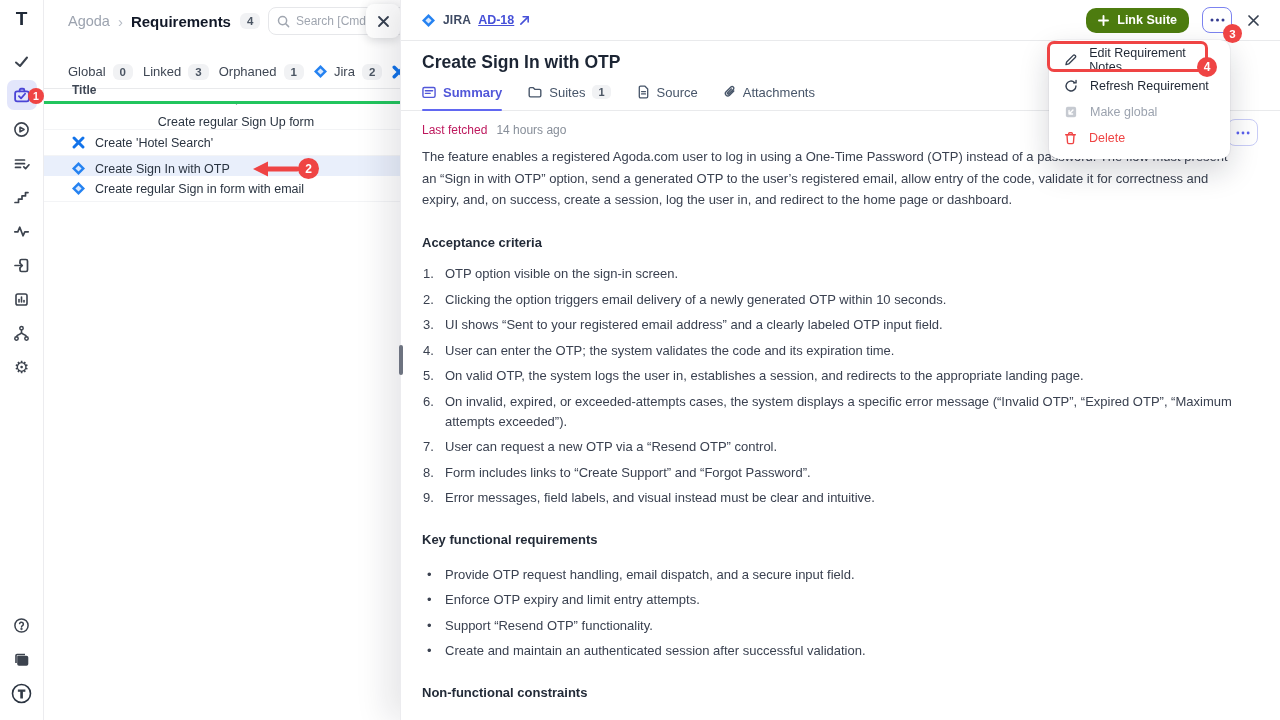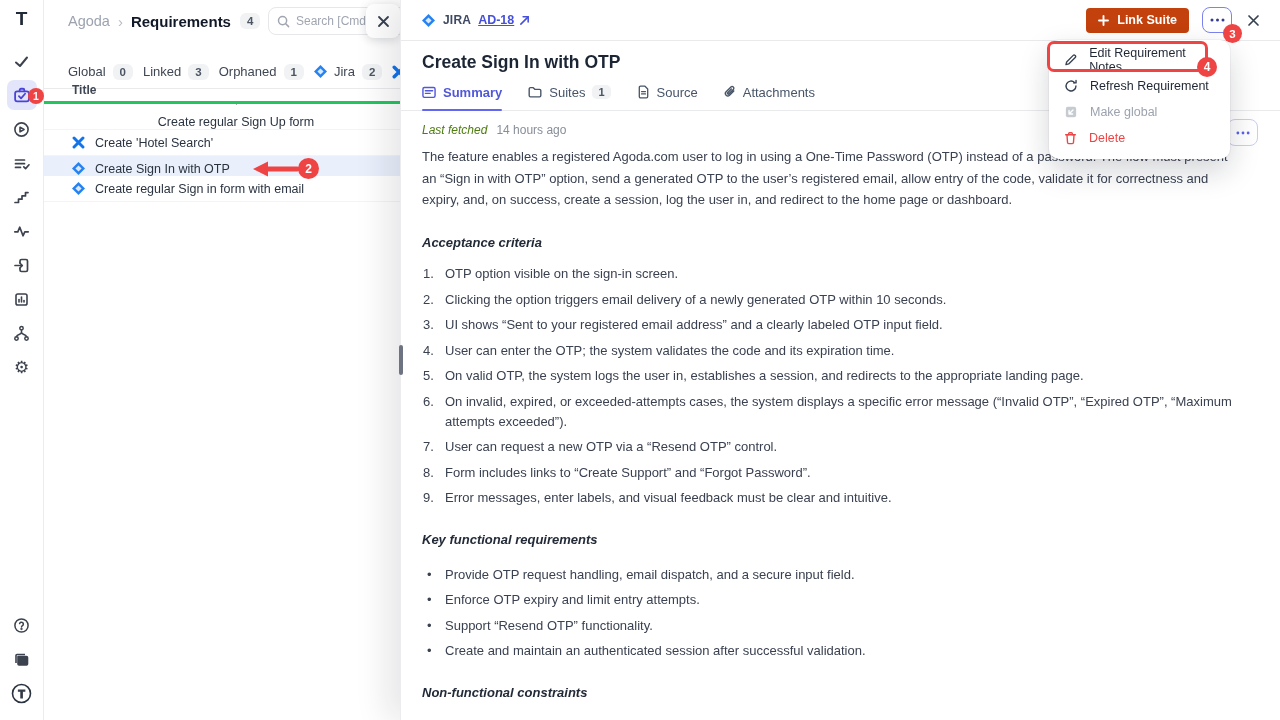--- a/index.html
+++ b/index.html
@@ -62,50 +62,50 @@
   
   .drawer { position:absolute; left:400px; top:0; width:880px; height:720px;
     background:#fff; z-index:10; border-left:1px solid #ececef;
     box-shadow:-14px 0 30px rgba(16,24,40,.10); }
   .drawer-header { position:absolute; left:0; top:0; width:100%; height:41px;
     display:flex; align-items:center; padding:0 18px 0 21px; border-bottom:1px solid #e9eaec; }
   .src-label { font-size:12px; font-weight:700; color:#3e4a63; margin:0 7px 0 8px; letter-spacing:.2px; }
   .issue-link { font-size:12.5px; font-weight:600; color:#4650d8; text-decoration:underline; cursor:pointer; }
   .ext-arrow { margin-left:5px; display:flex; }
   .header-actions { margin-left:auto; display:flex; align-items:center; gap:13px; }
-  .btn-primary { background:#c2410c; color:#fff; border:none; border-radius:4px;
+  .btn-primary { background:#4d7c0f; color:#fff; border:none; border-radius:10px;
     height:25px; padding:0 12px; font-size:12.5px; font-weight:600; display:flex;
     align-items:center; gap:8px; cursor:pointer; font-family:"Liberation Sans",sans-serif; }
   .btn-more { width:30px; height:26px; border:1.5px solid #7c83f0; border-radius:8px;
     background:#fff; display:flex; align-items:center; justify-content:center; cursor:pointer; }
   .x-btn { background:none; border:none; cursor:pointer; display:flex; padding:2px; }
 
   .drawer-title { position:absolute; left:21px; top:52px; font-size:17.5px;
     font-weight:700; color:#1c2534; }
   .drawer-tabs { position:absolute; left:0; top:83px; width:100%; height:28px;
     display:flex; gap:26px; padding-left:21px; border-bottom:1px solid #e9eaec; }
   .d-tab { display:flex; align-items:center; gap:7px; font-size:13px; color:#475569;
     cursor:pointer; position:relative; padding-bottom:9px; }
   .d-tab.active { color:#5157d9; font-weight:600; }
   .d-tab.active::after { content:""; position:absolute; left:0; right:0; bottom:-1px;
     height:2.5px; background:#6167f1; border-radius:2px; }
   .d-tab .tab-pill { background:#f1f2f4; color:#4b5563; font-size:11px; font-weight:600;
     border-radius:5px; padding:1px 6px; }
 
   .fetched-row { position:absolute; left:21px; top:123px; display:flex; gap:9px;
     font-size:12px; }
-  .fetched-label { color:#4d7c0f;font-style:italic; }
+  .fetched-label { color:#be185d; }
   .fetched-value { color:#878e99; }
   .hover-more { position:absolute; right:22px; top:119px; width:31px; height:27px;
     border:1.5px solid #c9cdf7; border-radius:8px; background:#fff; display:flex;
     align-items:center; justify-content:center; cursor:pointer; z-index:12; }
 
   .doc { position:absolute; left:21px; top:146px; width:820px; color:#3a4150;
     font-size:13px; line-height:21.5px; }
-  .doc .sec-heading { font-style:italic; font-weight:700; color:#232b38;
+  .doc .sec-heading { font-weight:700; color:#232b38;
     margin:21px 0 11px; font-size:13px; }
   .doc ol { list-style:none; counter-reset:item; margin-top:11px; }
   .doc ol li { counter-increment:item; position:relative; padding-left:23px;
     line-height:20px; margin-bottom:5.5px; }
   .doc ol li::before { content:counter(item) "."; position:absolute; left:1px; color:#3a4150; }
   .doc ul { list-style:none; margin-top:14px; }
   .doc ul li { position:relative; padding-left:23px; line-height:20px; margin-bottom:5.5px; }
   .doc ul li::before { content:"\2022"; position:absolute; left:5px; color:#3a4150; }
 
   .scroll-thumb { position:absolute; left:399px; top:345px; width:3.5px; height:30px;
@@ -393,21 +393,21 @@
       <div class="sec-heading">Acceptance criteria</div>
       <ol>
         <li>OTP option visible on the sign-in screen.</li>
         <li>Clicking the option triggers email delivery of a newly generated OTP within 10 seconds.</li>
         <li>UI shows “Sent to your registered email address” and a clearly labeled OTP input field.</li>
         <li>User can enter the OTP; the system validates the code and its expiration time.</li>
         <li>On valid OTP, the system logs the user in, establishes a session, and redirects to the appropriate landing page.</li>
         <li>On invalid, expired, or exceeded-attempts cases, the system displays a specific error message (“Invalid OTP”, “Expired OTP”, “Maximum attempts exceeded”).</li>
         <li>User can request a new OTP via a “Resend OTP” control.</li>
         <li>Form includes links to “Create Support” and “Forgot Password”.</li>
-        <li>Error messages, enter labels, and visual feedback must be clear and intuitive.</li>
+        <li>Error messages, field labels, and visual instead must be clear and intuitive.</li>
       </ol>
 
       <div class="sec-heading">Key functional requirements</div>
       <ul>
         <li>Provide OTP request handling, email dispatch, and a secure input field.</li>
         <li>Enforce OTP expiry and limit entry attempts.</li>
         <li>Support “Resend OTP” functionality.</li>
         <li>Create and maintain an authenticated session after successful validation.</li>
       </ul>
 

